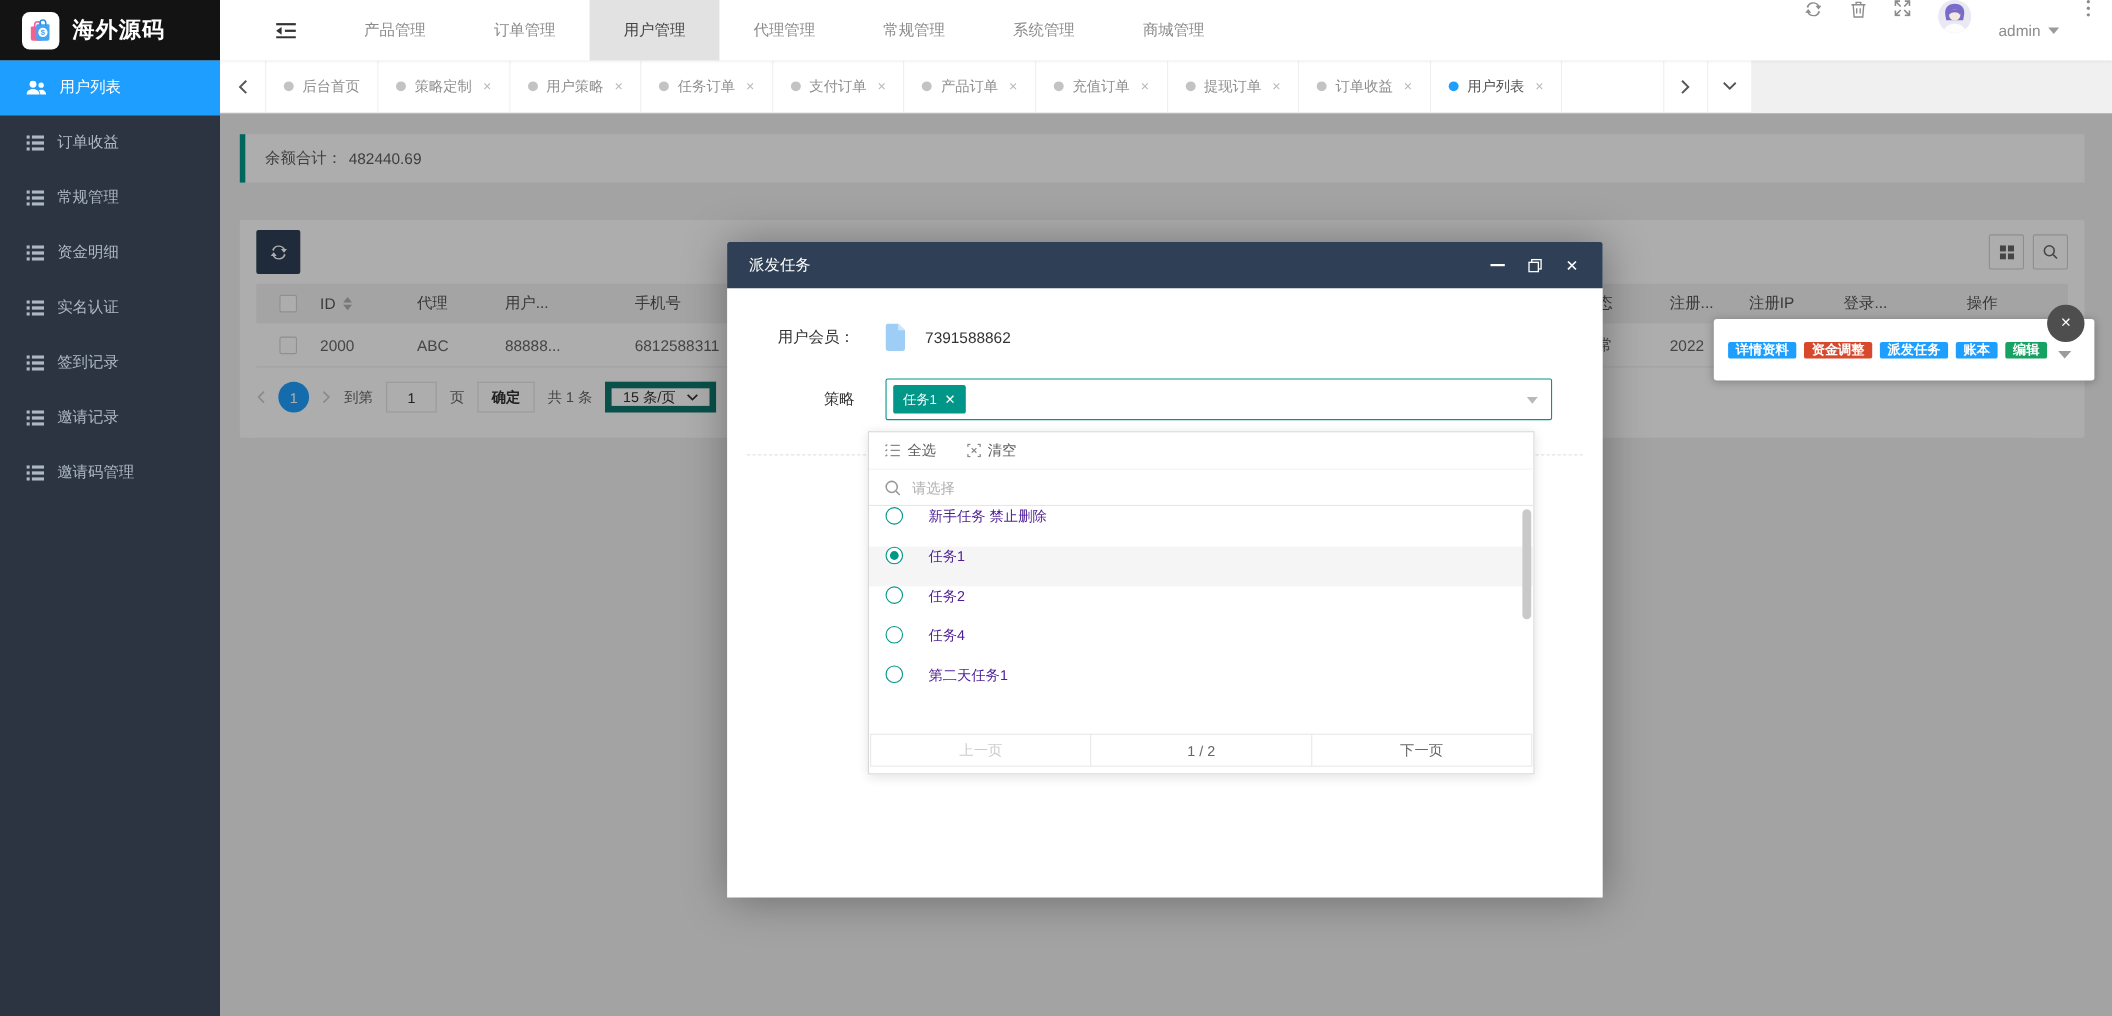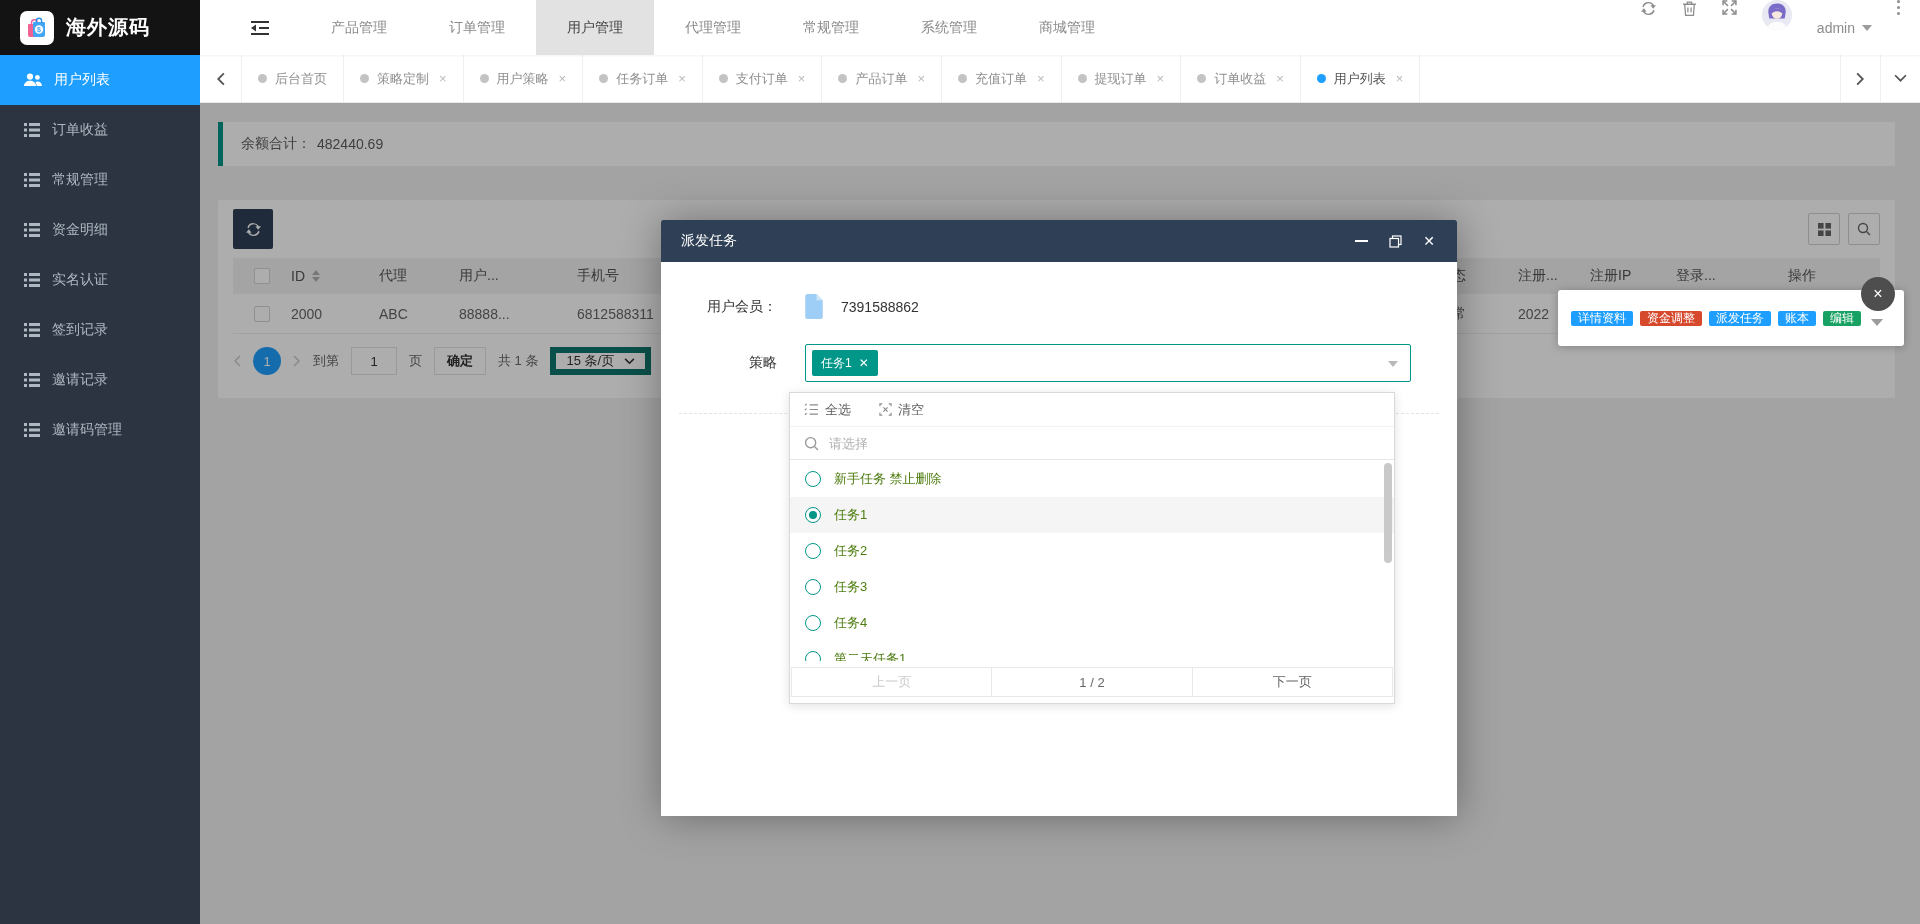--- a/index.html
+++ b/index.html
@@ -17,21 +17,21 @@
   .menu-item{padding:0 31px;line-height:55px;font-size:14px;color:#8a8a8a;cursor:pointer;white-space:nowrap;}
   .menu-item.active{background:#e2e2e2;color:#444;}
   .top-right{position:absolute;right:0;top:0;height:55px;display:flex;gap:25px;padding-right:20px;color:#8c8c8c;}
   .avatar{width:30px;height:30px;border-radius:50%;overflow:hidden;background:#e8e9f3;}
   .admin-wrap{display:flex;align-items:center;gap:7px;font-size:14px;color:#8c8c8c;cursor:pointer;}
   .caret-down{width:0;height:0;border-left:5px solid transparent;border-right:5px solid transparent;border-top:6px solid #9b9b9b;}
   .dots-v{display:flex;flex-direction:column;gap:3px;}
   .dots-v i{width:3px;height:3px;border-radius:50%;background:#8c8c8c;}
 
   
-  .tabbar{position:absolute;left:200px;top:55px;width:1720px;height:48px;background:#fff;border-bottom:1px solid #e8e8e8;display:flex;align-items:stretch;z-index:25;}
+  .tabbar{position:absolute;left:200px;top:55px;width:1392px;height:48px;background:#fff;border-bottom:1px solid #e8e8e8;display:flex;align-items:stretch;z-index:25;}
   .tab-nav{width:42px;display:flex;align-items:center;justify-content:center;color:#555;border-right:1px solid #f0f0f0;cursor:pointer;}
   .tab{display:flex;align-items:center;gap:8px;padding:0 16px;border-right:1px solid #efefef;font-size:13px;color:#8f8f8f;cursor:pointer;white-space:nowrap;}
   .tab .dot{width:9px;height:9px;border-radius:50%;background:#c3c3c3;}
   .tab.active{color:#555;}
   .tab.active .dot{background:#1e9fff;}
   .tab .x{color:#b9b9b9;font-size:13px;margin-left:2px;}
   .tab-right{margin-left:auto;display:flex;}
   .tab-ctrl{width:40px;border-left:1px solid #efefef;display:flex;align-items:center;justify-content:center;color:#555;cursor:pointer;}
 
   
@@ -67,21 +67,21 @@
   .sort .down{border-top:5px solid #b0b0b0;}
   .pagination{position:absolute;left:15px;top:146px;height:30px;display:flex;align-items:center;gap:12px;font-size:13px;color:#666;}
   .pg-arrow{color:#ccc;font-size:15px;cursor:pointer;}
   .page-cur{width:28px;height:28px;border-radius:50%;background:#1e9fff;color:#fff;display:flex;align-items:center;justify-content:center;font-size:13px;cursor:pointer;}
   .page-input{width:46px;height:28px;border:1px solid #e2e2e2;text-align:center;font-size:13px;color:#333;outline:none;background:#fff;}
   .confirm-btn{height:28px;padding:0 12px;border:1px solid #e2e2e2;background:#fff;font-size:13px;color:#333;font-weight:bold;cursor:pointer;}
   .per-select{height:28px;border:6px solid #0f766e;display:flex;align-items:center;gap:10px;padding:0 10px;font-size:13px;color:#333;background:#fff;cursor:pointer;}
 
   
   .action-panel{position:absolute;left:1358px;top:187px;width:346px;height:56px;background:#fff;border-radius:3px;z-index:50;display:flex;align-items:center;gap:7px;padding-left:13px;box-shadow:0 1px 8px rgba(0,0,0,.25);}
-  .abtn{height:15px;padding:0 7px;border-radius:2px;color:#fff;font-size:12px;display:flex;align-items:center;cursor:pointer;white-space:nowrap;}
+  .abtn{height:15px;padding:0 7px;border-radius:2px;color:#fff;font-size:12px;display:flex;align-items:center;cursor:pointer;white-space:nowrap;font-weight:bold;}
   .abtn.blue{background:#1e9fff;}
   .abtn.red{background:#d6492d;}
   .abtn.green{background:#17a263;}
   .action-close{position:absolute;left:1661px;top:174px;width:34px;height:34px;border-radius:50%;background:#4e4e4e;color:#fff;display:flex;align-items:center;justify-content:center;font-size:16px;z-index:51;cursor:pointer;}
   .action-caret{position:absolute;left:1671px;top:216px;width:0;height:0;border-left:6px solid transparent;border-right:6px solid transparent;border-top:7px solid #9b9b9b;z-index:51;cursor:pointer;}
 
   
   .modal{position:absolute;left:661px;top:220px;width:796px;height:596px;background:#fff;z-index:100;box-shadow:1px 1px 40px rgba(0,0,0,.35);border-radius:2px 2px 0 0;}
   .modal-header{height:42px;background:#2f4056;display:flex;align-items:center;padding:0 20px;color:#fff;font-size:14px;border-radius:2px 2px 0 0;}
   .modal-controls{margin-left:auto;display:flex;align-items:center;gap:18px;}
@@ -97,21 +97,21 @@
   .tag .x{cursor:pointer;font-size:12px;}
   .select-caret{position:absolute;right:12px;top:16px;width:0;height:0;border-left:5px solid transparent;border-right:5px solid transparent;border-top:6px solid #b9b9b9;}
   .dashed{position:absolute;left:18px;right:18px;top:151px;border-top:1px dashed #e3e3e3;z-index:1;}
   .dropdown{position:absolute;left:128px;top:130px;width:606px;height:312px;background:#fff;border:1px solid #d9d9d9;box-shadow:0 2px 10px rgba(0,0,0,.12);z-index:2;}
   .dd-toolbar{height:34px;display:flex;align-items:center;gap:28px;padding:0 14px;font-size:13px;color:#5c5c5c;border-bottom:1px solid #f2f2f2;}
   .dd-tool{display:flex;align-items:center;gap:6px;cursor:pointer;}
   .dd-search{height:33px;display:flex;align-items:center;gap:10px;padding:0 14px;border-bottom:1px solid #e6e6e6;color:#999;}
   .dd-search input{border:none;outline:none;font-size:13px;color:#333;width:480px;background:transparent;}
   .dd-search input::placeholder{color:#b0b0b0;}
   .dd-options{position:absolute;top:68px;bottom:42px;left:0;right:0;overflow:hidden;}
-  .opt{height:36px;display:flex;align-items:center;gap:13px;padding:0 15px;font-size:13px;color:#4d7c0f;cursor:pointer;}
+  .opt{height:36px;display:flex;gap:23px;padding:0 15px;font-size:13px;color:#4c1d95;cursor:pointer;}
   .opt.selected{background:#f5f5f5;}
   .radio{width:16px;height:16px;border-radius:50%;border:1px solid #009688;position:relative;flex:0 0 auto;background:#fff;}
   .radio.on::after{content:"";position:absolute;left:3px;top:3px;width:8px;height:8px;border-radius:50%;background:#009688;}
   .dd-scroll{position:absolute;right:2px;top:70px;width:8px;height:100px;background:#c9c9c9;border-radius:4px;cursor:pointer;}
   .dd-pager{position:absolute;left:1px;right:1px;bottom:6px;height:30px;display:flex;}
   .pg{flex:1;border:1px solid #e8e8e8;display:flex;align-items:center;justify-content:center;font-size:13px;color:#666;margin-left:-1px;cursor:pointer;background:#fff;}
   .pg:first-child{margin-left:0;}
   .pg.disabled{color:#ccc;cursor:default;}
 </style>
 </head>
@@ -523,24 +523,20 @@
         <div class="opt selected">
             <span class="radio on"></span>
             <span>任务1</span>
           </div>
         <div class="opt">
             <span class="radio"></span>
             <span>任务2</span>
           </div>
         <div class="opt">
             <span class="radio"></span>
-            <span>任务3</span>
-          </div>
-        <div class="opt">
-            <span class="radio"></span>
             <span>任务4</span>
           </div>
         <div class="opt">
             <span class="radio"></span>
             <span>第二天任务1</span>
           </div>
       </div>
       <div class="dd-scroll"></div>
       <div class="dd-pager">
         <div class="pg disabled">上一页</div>

